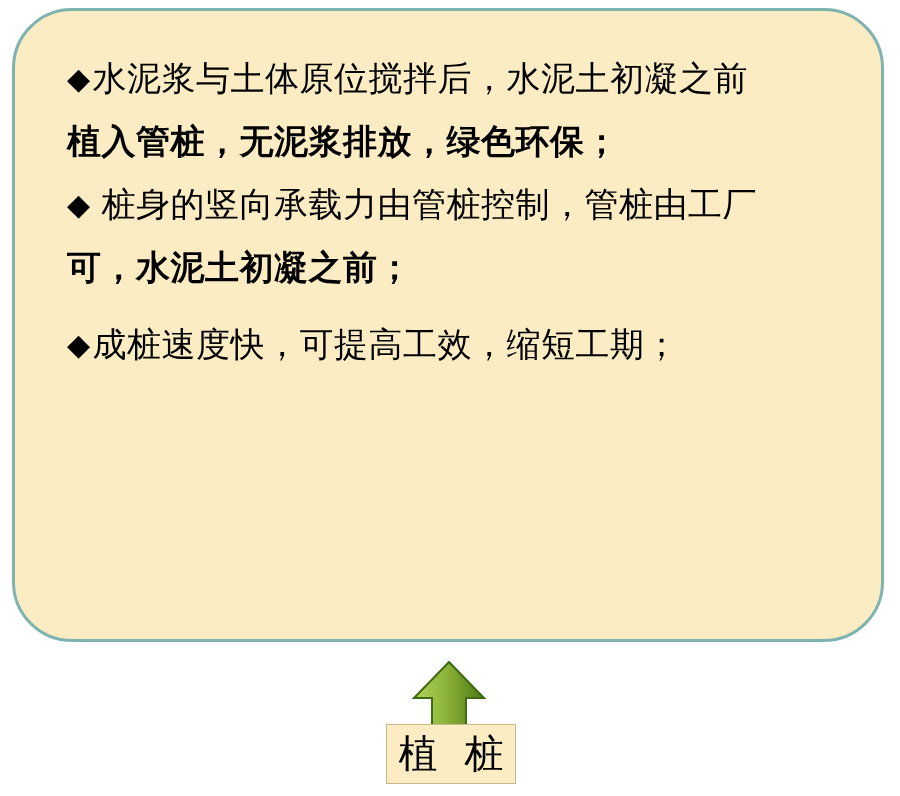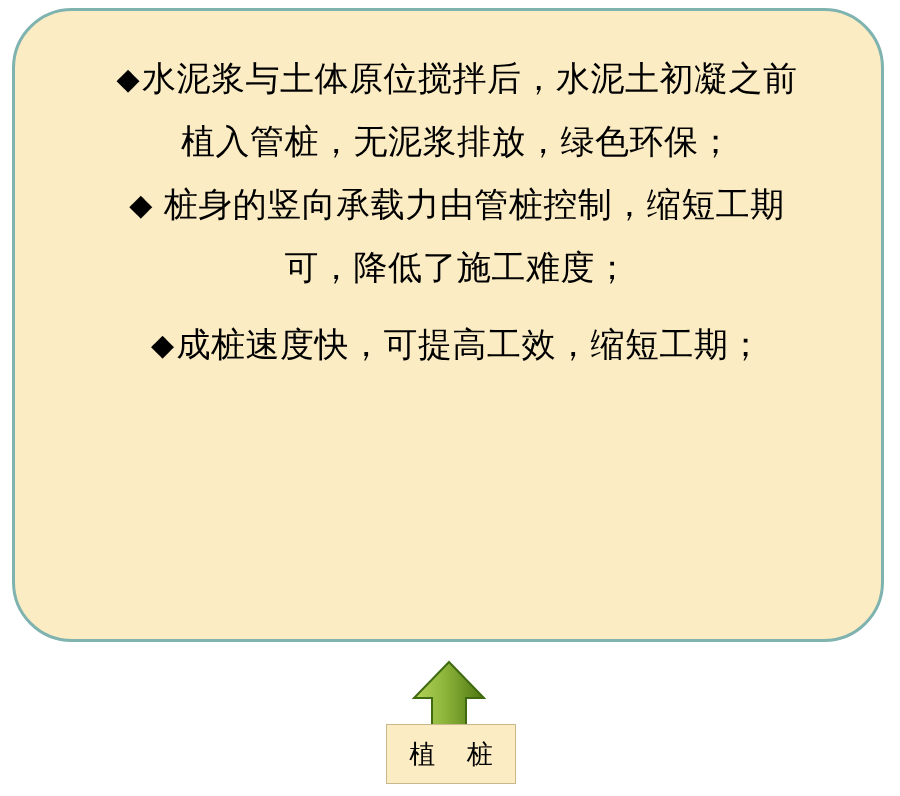--- a/index.html
+++ b/index.html
@@ -43,33 +43,33 @@
     bottom: 24px;
   }
 
   .line {
     color: #000000;
     font-size: 34px;
     line-height: 63px;
     letter-spacing: 0.5px;
     white-space: nowrap;
     font-family: "Liberation Serif", "DejaVu Serif", serif;
-    text-align: center;
   }
 
   .line .bullet {
     font-size: 30px;
     line-height: 63px;
     vertical-align: 1px;
     margin-right: 2px;
   }
 
   .line.indent {
     
     padding-left: 0px;
+    font-weight: bold;
   }
 
   .gap {
     height: 14px;
   }
 
   
   .arrow-wrap {
     position: absolute;
     left: 410px;
@@ -85,52 +85,52 @@
     top: 724px;
     width: 128px;
     height: 58px;
     background: #fbecc4;
     border: 1px solid #c8b88a;
     display: flex;
     align-items: center;
     justify-content: center;
   }
   .bottom-label span {
-    font-size: 26px;
+    font-size: 39px;
     color: #000000;
     letter-spacing: 8px;
     padding-left: 8px;
-    font-family: Liberation Mono, monospace;
+    font-family: Liberation Sans, sans-serif;
   }
 </style>
 </head>
 <body>
 
 <div class="stage">
 
   <div class="callout">
     <div class="callout-inner">
 
       <div class="line">
         <span class="bullet">◆</span><span>水泥浆与土体原位搅拌后，水泥土初凝之前</span>
       </div>
 
       <div class="line indent">
         <span>植入管桩，无泥浆排放，绿色环保；</span>
       </div>
 
 
       <div class="line">
-        <span class="bullet">◆</span><span> 桩身的竖向承载力由管桩控制，缩短工期</span>
+        <span class="bullet">◆</span><span> 桩身的竖向承载力由管桩控制，管桩由工厂</span>
       </div>
 
 
 
       <div class="line indent">
-        <span>可，降低了施工难度；</span>
+        <span>可，水泥土初凝之前；</span>
       </div>
 
       <div class="gap"></div>
 
       <div class="line">
         <span class="bullet">◆</span><span>成桩速度快，可提高工效，缩短工期；</span>
       </div>
 
     </div>
   </div>

